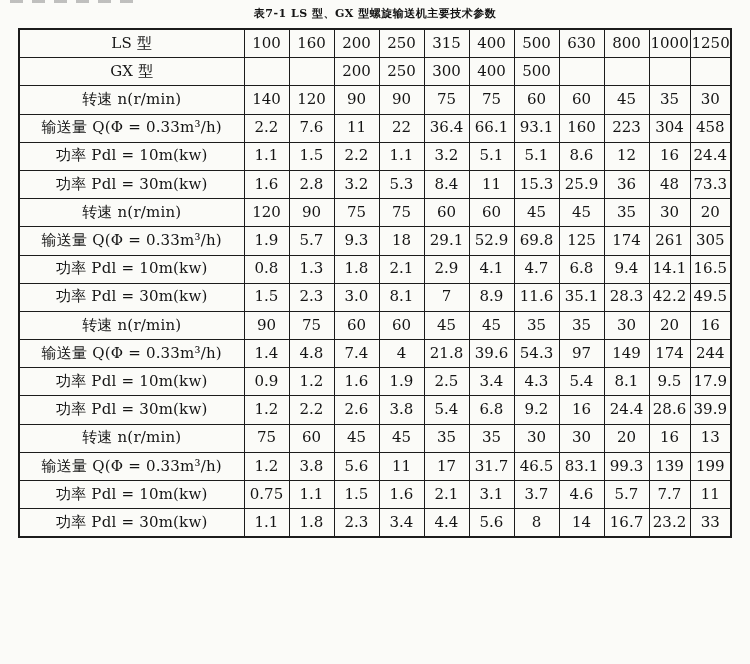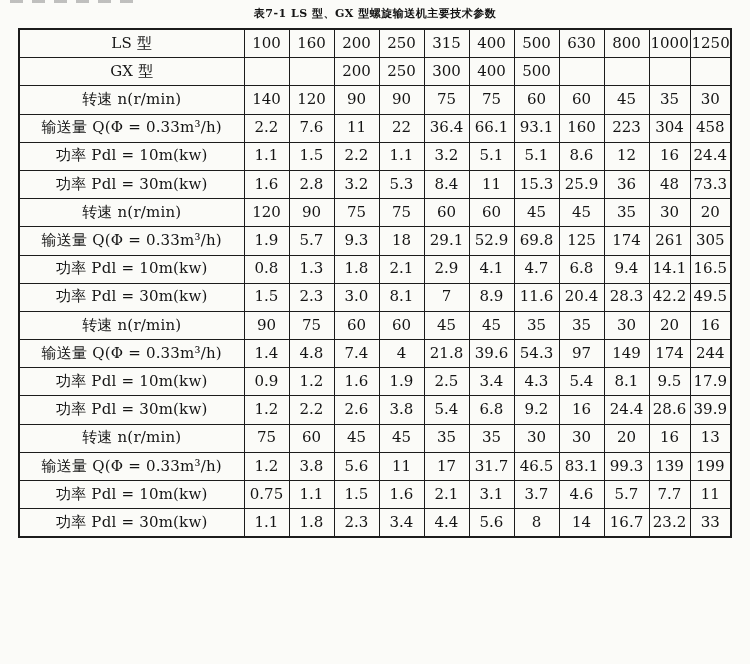--- a/index.html
+++ b/index.html
@@ -213,21 +213,21 @@
         </tr>
         <tr>
           <td class="label-cell">功率 Pdl = 30m(kw)</td>
           <td class="value-cell">1.5</td>
           <td class="value-cell">2.3</td>
           <td class="value-cell">3.0</td>
           <td class="value-cell">8.1</td>
           <td class="value-cell">7</td>
           <td class="value-cell">8.9</td>
           <td class="value-cell">11.6</td>
-          <td class="value-cell">20.4</td>
+          <td class="value-cell">35.1</td>
           <td class="value-cell">28.3</td>
           <td class="value-cell">42.2</td>
           <td class="value-cell">49.5</td>
         </tr>
         <tr>
           <td class="label-cell">转速 n(r/min)</td>
           <td class="value-cell">90</td>
           <td class="value-cell">75</td>
           <td class="value-cell">60</td>
           <td class="value-cell">60</td>

